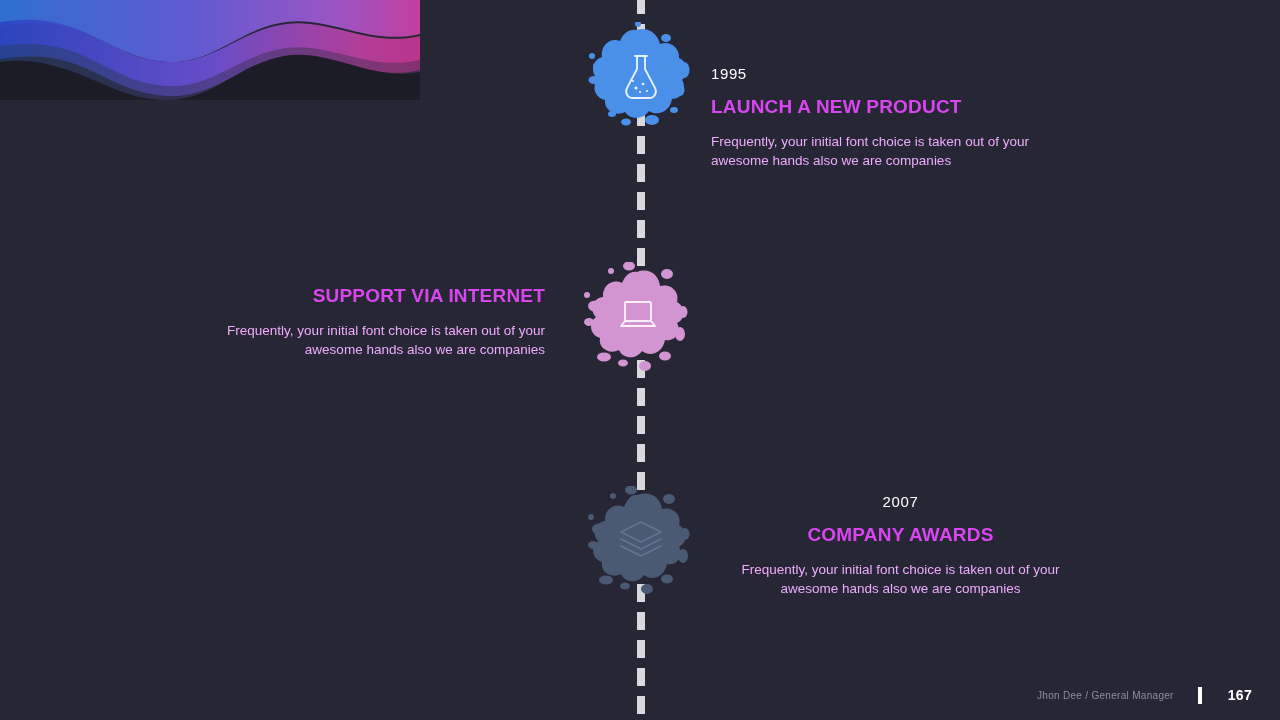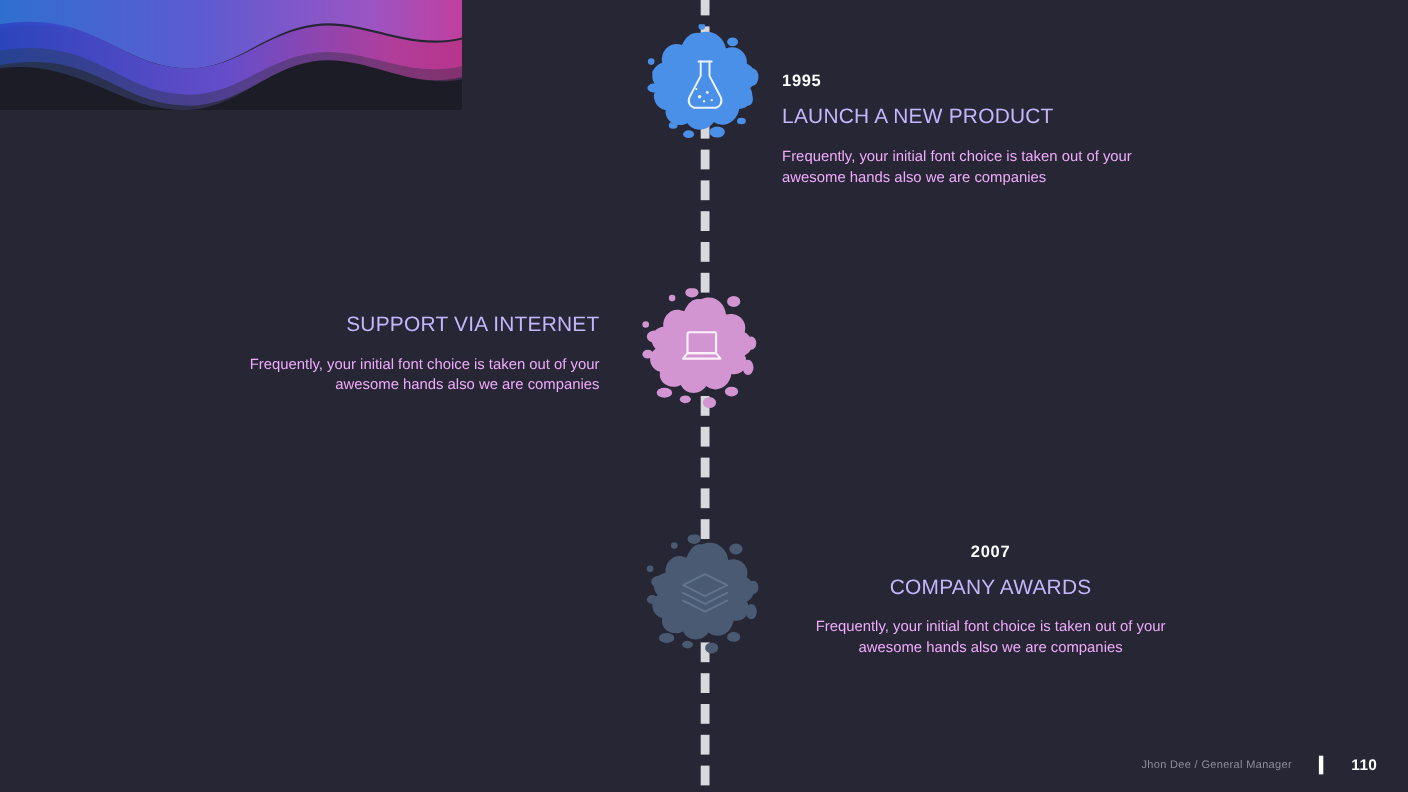--- a/index.html
+++ b/index.html
@@ -62,29 +62,29 @@
 
   #node-1 { left: 586px; top: 22px; }
   #node-2 { left: 583px; top: 262px; }
   #node-3 { left: 586px; top: 486px; }
 
   
   .milestone-text { position: absolute; }
 
   .milestone-text .year {
     font-size: 15px;
-    font-weight: bold;
+    font-weight: normal;
     color: #ffffff;
     letter-spacing: 0.6px;
     line-height: 1;
   }
   .milestone-text .title {
     font-size: 19px;
-    font-weight: normal;
-    color: #c4b5fd;
+    font-weight: bold;
+    color: #d946ef;
     letter-spacing: 0.2px;
     line-height: 1;
     margin-top: 16px;
   }
   .milestone-text .desc {
     font-size: 13.5px;
     font-weight: normal;
     color: #f0abfc;
     line-height: 1.42;
     margin-top: 16px;
@@ -282,16 +282,16 @@
 
   <div class="milestone-text" id="text-3">
     <div class="year">2007</div>
     <div class="title">COMPANY AWARDS</div>
     <div class="desc">Frequently, your initial font choice is taken out of your awesome hands also we are companies</div>
   </div>
 
   <div id="footer">
     <div id="footer-author">Jhon Dee  / General  Manager</div>
     <div id="footer-separator"></div>
-    <div id="page-number">110</div>
+    <div id="page-number">167</div>
   </div>
 
 </div>
 
 </body></html>

